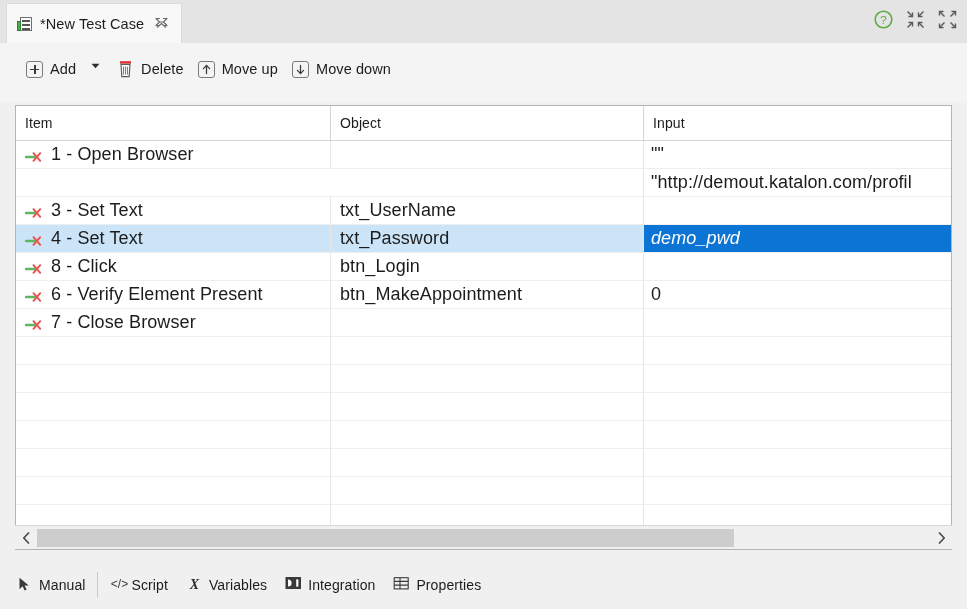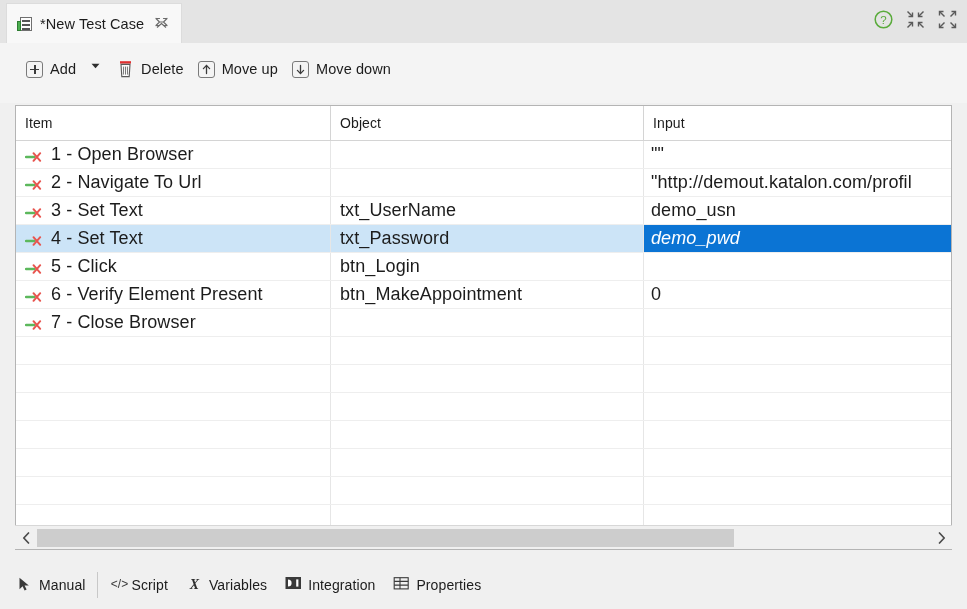--- a/index.html
+++ b/index.html
@@ -421,59 +421,51 @@
             <span class="stepicon"><svg width="20" height="14" viewBox="0 0 20 14">
                 <path d="M1 7 L9.5 7" stroke="#5cb85c" stroke-width="2.4" stroke-linecap="round"></path>
                 <path d="M8.5 3.2 L15.2 10.8 M15.2 3.2 L8.5 10.8" stroke="#e8554f" stroke-width="2" stroke-linecap="round"></path>
               </svg></span>
             <span class="step-label">1 - Open Browser</span>
           </div>
           <div class="cell c-object"></div>
           <div class="cell c-input">""</div>
         </div>
         <div class="row">
-          <div class="cell c-item">
-            <span class="stepicon"><svg width="20" height="14" viewBox="0 0 20 14">
-                <path d="M1 7 L9.5 7" stroke="#5cb85c" stroke-width="2.4" stroke-linecap="round"></path>
-                <path d="M8.5 3.2 L15.2 10.8 M15.2 3.2 L8.5 10.8" stroke="#e8554f" stroke-width="2" stroke-linecap="round"></path>
-              </svg></span>
-            <span class="step-label">2 - Navigate To Url</span>
-          </div>
           <div class="cell c-object"></div>
           <div class="cell c-input">"http://demout.katalon.com/profil</div>
         </div>
         <div class="row">
           <div class="cell c-item">
             <span class="stepicon"><svg width="20" height="14" viewBox="0 0 20 14">
                 <path d="M1 7 L9.5 7" stroke="#5cb85c" stroke-width="2.4" stroke-linecap="round"></path>
                 <path d="M8.5 3.2 L15.2 10.8 M15.2 3.2 L8.5 10.8" stroke="#e8554f" stroke-width="2" stroke-linecap="round"></path>
               </svg></span>
             <span class="step-label">3 - Set Text</span>
           </div>
           <div class="cell c-object">txt_UserName</div>
-          <div class="cell c-input">demo_usn</div>
         </div>
         <div class="row selected" style="background: rgb(204, 228, 247);">
           <div class="cell c-item">
             <span class="stepicon"><svg width="20" height="14" viewBox="0 0 20 14">
                 <path d="M1 7 L9.5 7" stroke="#5cb85c" stroke-width="2.4" stroke-linecap="round"></path>
                 <path d="M8.5 3.2 L15.2 10.8 M15.2 3.2 L8.5 10.8" stroke="#e8554f" stroke-width="2" stroke-linecap="round"></path>
               </svg></span>
             <span class="step-label">4 - Set Text</span>
           </div>
           <div class="cell c-object">txt_Password</div>
           <div class="cell c-input sel-cell" style="background: rgb(11, 116, 212);">demo_pwd</div>
         </div>
         <div class="row">
           <div class="cell c-item">
             <span class="stepicon"><svg width="20" height="14" viewBox="0 0 20 14">
                 <path d="M1 7 L9.5 7" stroke="#5cb85c" stroke-width="2.4" stroke-linecap="round"></path>
                 <path d="M8.5 3.2 L15.2 10.8 M15.2 3.2 L8.5 10.8" stroke="#e8554f" stroke-width="2" stroke-linecap="round"></path>
               </svg></span>
-            <span class="step-label">5 - Click</span>
+            <span class="step-label">8 - Click</span>
           </div>
           <div class="cell c-object">btn_Login</div>
           <div class="cell c-input"></div>
         </div>
         <div class="row">
           <div class="cell c-item">
             <span class="stepicon"><svg width="20" height="14" viewBox="0 0 20 14">
                 <path d="M1 7 L9.5 7" stroke="#5cb85c" stroke-width="2.4" stroke-linecap="round"></path>
                 <path d="M8.5 3.2 L15.2 10.8 M15.2 3.2 L8.5 10.8" stroke="#e8554f" stroke-width="2" stroke-linecap="round"></path>
               </svg></span>

